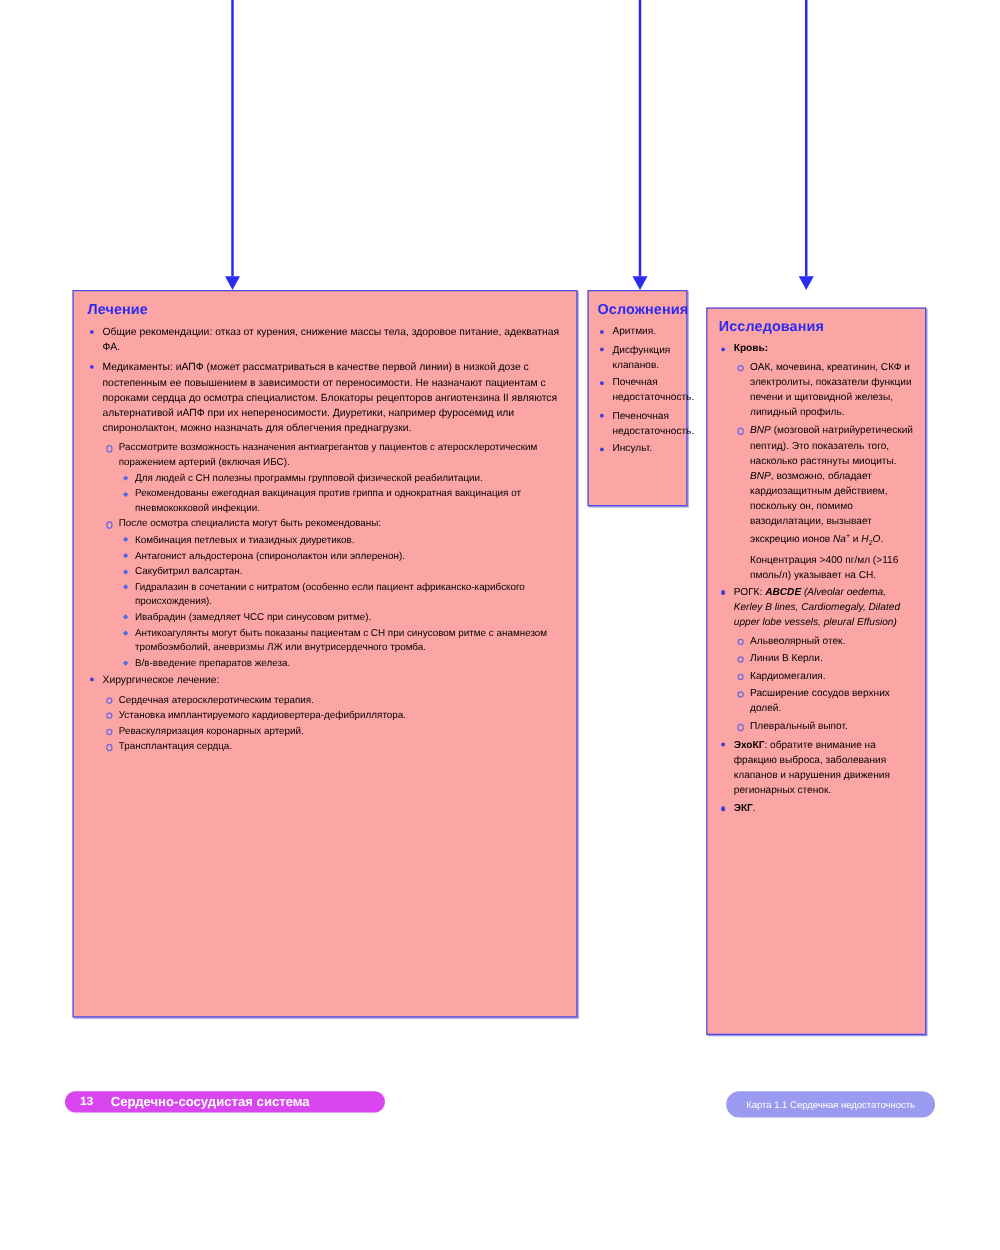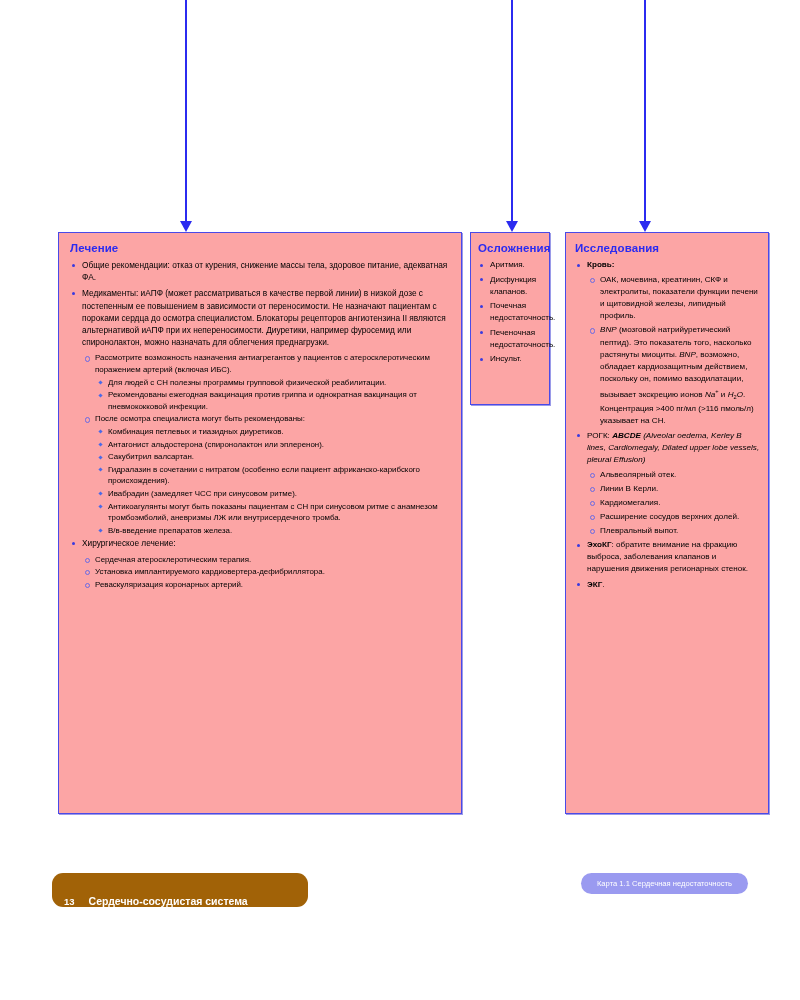--- a/index.html
+++ b/index.html
@@ -74,35 +74,35 @@
   #treatment-box .l1,#treatment-box .l2,#treatment-box .l3{
     font-size:7.9px;line-height:11.6px;
   }
   #treatment-box .l1{font-size:8.3px;line-height:12.2px;margin-bottom:4px;}
 
   
   #complications-box{left:470px;top:232px;width:80px;height:173px;padding:9px 20px 6px 7px;}
   #complications-box li{font-size:8.1px;line-height:12px;margin-bottom:2.5px;}
 
   
-  #investigations-box{left:565px;top:232px;width:204px;height:582px;padding:9px 8px 8px 9px;}
+  #investigations-box{left:565px;top:246px;width:176px;height:582px;padding:9px 8px 8px 9px;}
   #investigations-box li{font-size:8.1px;line-height:12.1px;}
   #investigations-box .l1{margin-bottom:3px;}
   #investigations-box .l2{margin-bottom:2px;}
 
   b,.b{font-weight:bold;}
   i,.i{font-style:italic;}
   sup{font-size:0.7em;vertical-align:super;}
   sub{font-size:0.7em;vertical-align:sub;}
 
   
   #footer-left{
-    position:absolute;left:52px;top:873px;height:34px;
-    background:#a16207;border-radius:11px;
-    display:flex;align-items:flex-end;padding:0 14px 0 12px;
+    position:absolute;left:52px;top:873px;height:17px;
+    background:#d946ef;border-radius:11px;
+    display:flex;align-items:center;padding:0 14px 0 12px;
     min-width:230px;
   }
   #footer-left .pagenum{
     color:#ffffff;font-size:9.5px;font-weight:bold;margin-right:14px;
   }
   #footer-left .chapter{
     color:#ffffff;font-size:10.5px;font-weight:bold;white-space:nowrap;
   }
   #footer-right{
     position:absolute;right:52px;top:873px;height:21px;
@@ -142,20 +142,21 @@
     <li class="l3 lvl3" style="margin-left:26px;">Антагонист альдостерона (спиронолактон или эплеренон).</li>
     <li class="l3 lvl3" style="margin-left:26px;">Сакубитрил валсартан.</li>
     <li class="l3 lvl3" style="margin-left:26px;">Гидралазин в сочетании с нитратом (особенно если пациент африканско-карибского происхождения).</li>
     <li class="l3 lvl3" style="margin-left:26px;">Ивабрадин (замедляет ЧСС при синусовом ритме).</li>
     <li class="l3 lvl3" style="margin-left:26px;">Антикоагулянты могут быть показаны пациентам с СН при синусовом ритме с анамнезом тромбоэмболий, аневризмы ЛЖ или внутрисердечного тромба.</li>
     <li class="l3 lvl3" style="margin-left:26px;">В/в-введение препаратов железа.</li>
     <li class="l1">Хирургическое лечение:</li>
     <li class="l2 lvl2">Сердечная атеросклеротическим терапия.</li>
     <li class="l2 lvl2">Установка имплантируемого кардиовертера-дефибриллятора.</li>
     <li class="l2 lvl2">Реваскуляризация коронарных артерий.</li>
+    <li class="l2 lvl2">Трансплантация сердца.</li>
   </ul>
 </div>
 
 <div class="box" id="complications-box">
   <div class="box-title">Осложнения</div>
   <ul>
     <li class="l1">Аритмия.</li>
     <li class="l1">Дисфункция клапанов.</li>
     <li class="l1">Почечная недостаточность.</li>
     <li class="l1">Печеночная недостаточность.</li>

